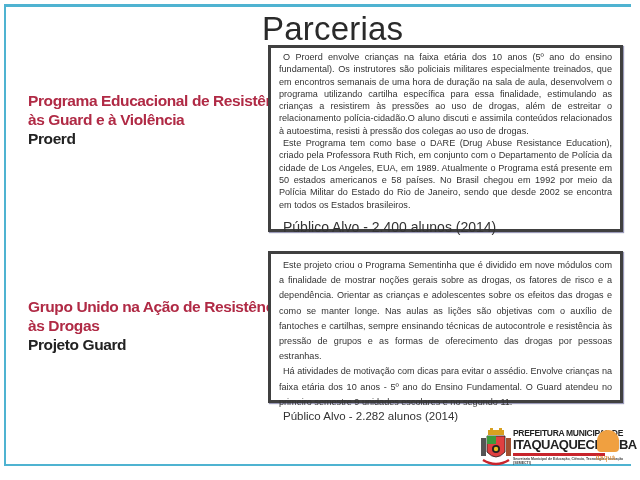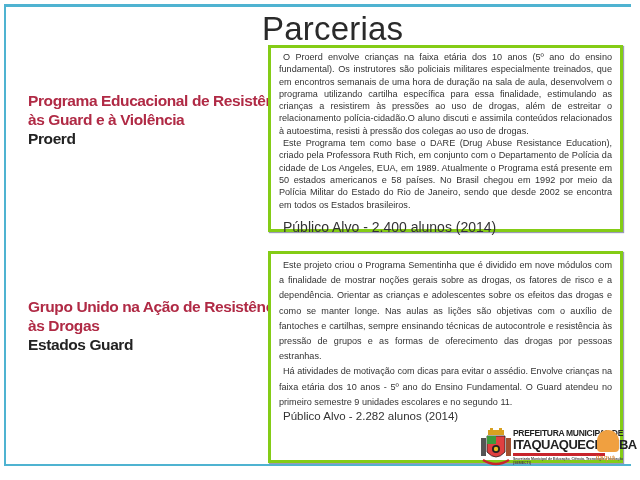--- a/index.html
+++ b/index.html
@@ -1,21 +1,21 @@
 <!DOCTYPE html>
 <html><head>
 <meta charset="utf-8">
 <style>
   html, body { margin:0; padding:0; background:#ffffff; }
   body { width:640px; height:480px; position:relative; overflow:hidden; font-family:"Liberation Sans", sans-serif; }
   .frame { position:absolute; left:4px; top:4px; width:627px; height:462px; border-left:2px solid #4fb3d1; border-top:3px solid #4fb3d1; border-bottom:2px solid #4fb3d1; box-sizing:border-box; }
   .title { position:absolute; left:262px; top:10px; font-size:33px; color:#2a2a2a; font-family:"Liberation Sans", sans-serif; letter-spacing:0.2px; }
-  .box { position:absolute; border:3px solid #84cc16; box-sizing:border-box; background:#fff; box-shadow:1px 1px 1px #9a9ab8; }
+  .box { position:absolute; border:3px solid #404040; box-sizing:border-box; background:#fff; box-shadow:1px 1px 1px #9a9ab8; }
   .box1 { left:268px; top:45px; width:355px; height:187px; padding:3px 8px 0 8px; }
-  .box2 { left:268px; top:251px; width:355px; height:212px; padding:4px 8px 0 8px; }
+  .box2 { left:268px; top:251px; width:355px; height:152px; padding:4px 8px 0 8px; }
   .para { font-size:9.1px; line-height:12.3px; color:#333; text-align:justify; text-indent:4px; margin:0; }
   .box2 .para { font-size:9.1px; line-height:15.2px; }
   .target1 { font-size:14px; color:#333; margin-top:8px; padding-left:4px; }
   .target2 { font-size:11.5px; color:#333; padding-left:4px; }
   .label { position:absolute; left:28px; font-weight:bold; font-size:15.5px; line-height:19px; font-family:"Liberation Sans", sans-serif; letter-spacing:-0.4px; }
   .label .red { color:#b02a45; }
   .label .dark { color:#222; }
   .label1 { top:91px; }
   .label2 { top:297px; }
   .logo { position:absolute; left:480px; top:428px; width:140px; height:40px; }
@@ -42,21 +42,21 @@
 
 <div class="box box1">
   <p class="para">O Proerd envolve crianças na faixa etária dos 10 anos (5º ano do ensino fundamental). Os instrutores são policiais militares especialmente treinados, que em encontros semanais de uma hora de duração na sala de aula, desenvolvem o programa utilizando cartilha específica para essa finalidade, estimulando as crianças a resistirem às pressões ao uso de drogas, além de estreitar o relacionamento polícia-cidadão.O aluno discuti e assimila conteúdos relacionados à autoestima, resisti à pressão dos colegas ao uso de drogas.</p>
   <p class="para">Este Programa  tem como base o DARE (Drug Abuse Resistance Education), criado pela Professora Ruth Rich, em conjunto com o Departamento de Polícia da cidade de Los Angeles, EUA, em 1989. Atualmente o Programa está presente em 50 estados americanos e 58 países. No Brasil  chegou em 1992 por meio da Polícia Militar do Estado do Rio de Janeiro, sendo que desde 2002 se encontra em todos os Estados brasileiros.</p>
   <div class="target1">Público Alvo - 2.400 alunos (2014)</div>
 </div>
 
 <div class="label label2">
   <div class="red">Grupo Unido na Ação de Resistência</div>
   <div class="red">às Drogas</div>
-  <div class="dark">Estados Guard</div>
+  <div class="dark">Projeto Guard</div>
 </div>
 
 <div class="box box2">
   <p class="para">Este projeto criou o Programa Sementinha que é dividido em nove módulos com a finalidade de mostrar noções gerais sobre as drogas, os fatores de risco e a dependência. Orientar as crianças e adolescentes sobre os efeitos das drogas e como se manter longe. Nas aulas as lições são objetivas com o auxílio de fantoches e cartilhas, sempre ensinando técnicas de autocontrole e resistência às pressão de grupos e as formas de oferecimento das drogas por pessoas estranhas.</p>
   <p class="para">Há atividades de motivação com dicas para evitar o assédio. Envolve crianças na faixa etária dos 10 anos - 5º ano do Ensino Fundamental. O Guard atendeu no primeiro semestre 9 unidades escolares e no segundo 11.</p>
   <div class="target2">Público Alvo - 2.282 alunos (2014)</div>
 </div>
 
 <div class="logo">
   <svg width="32" height="40" viewBox="0 0 32 40" style="position:absolute;left:0;top:0;">

